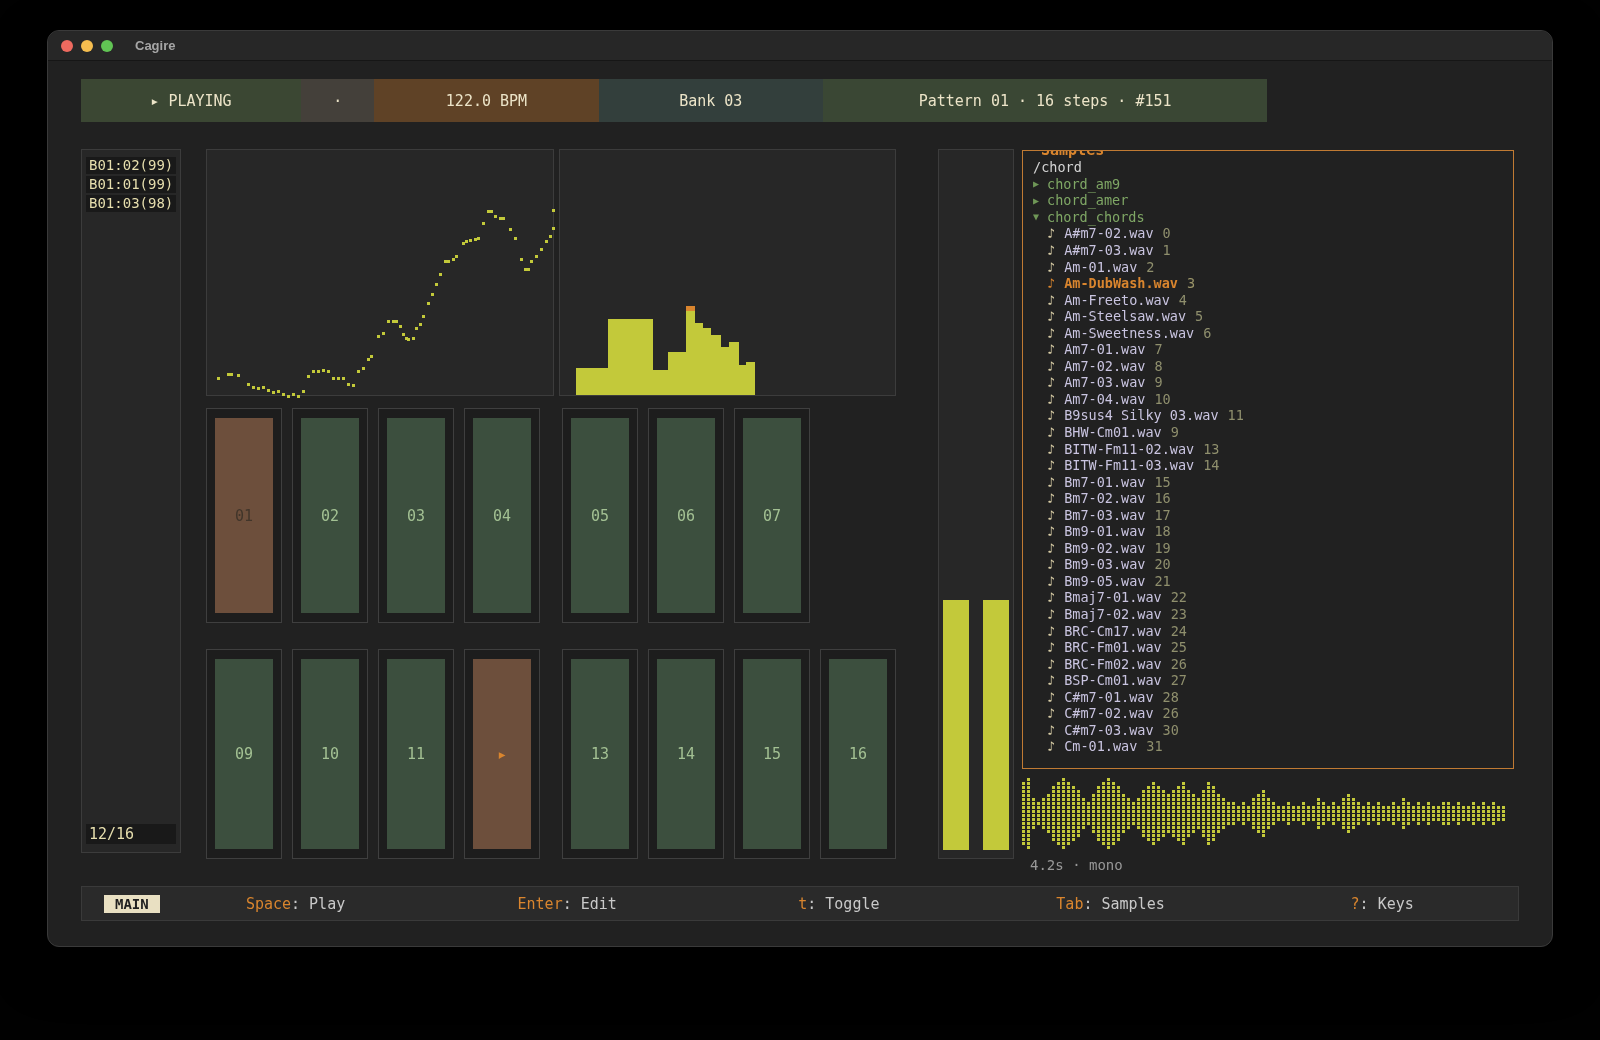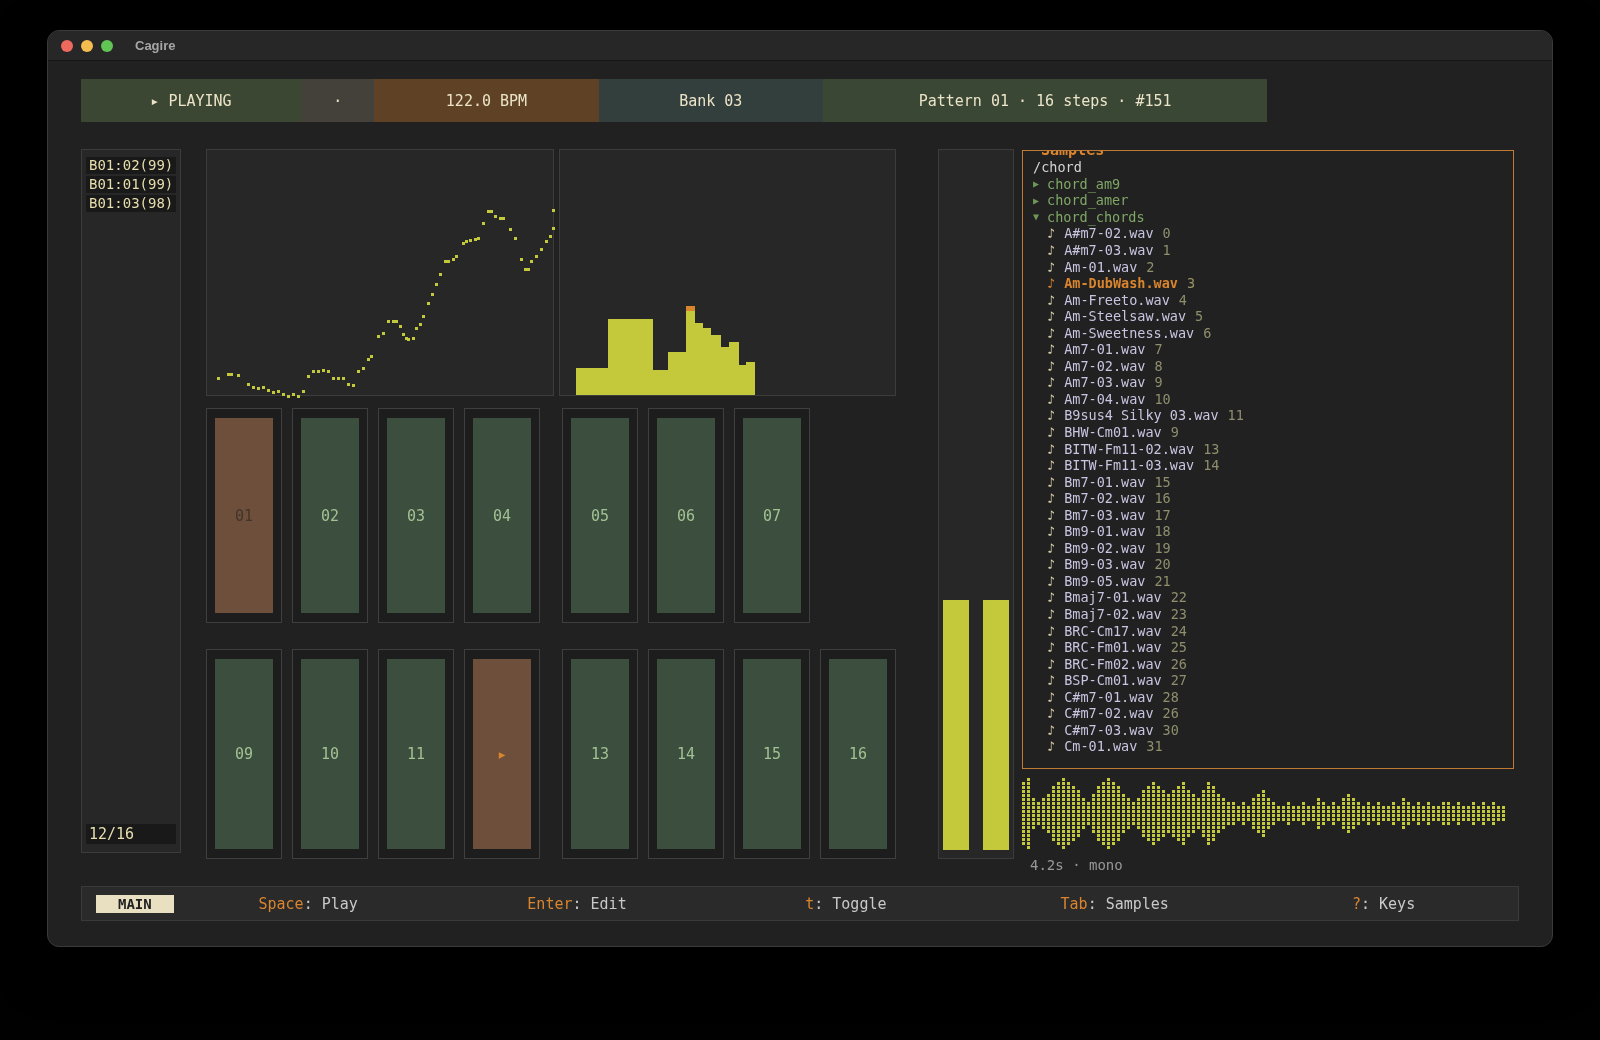--- a/index.html
+++ b/index.html
@@ -82,22 +82,22 @@
   
   .waveform{position:absolute;left:974px;top:742px;width:490px;height:80px;
     display:flex;align-items:center;}
   .wfcol{width:3px;margin-right:2px;
     background-image:repeating-linear-gradient(to bottom,var(--yellow) 0px,var(--yellow) 3px,transparent 3px,transparent 4px);}
   .wf-caption{position:absolute;left:982px;top:826px;color:#989898;font-size:14px;white-space:pre;}
 
   
   .footer{position:absolute;left:33px;top:855px;width:1438px;height:35px;
     background:#2a2a2a;border:1px solid #3a3a3a;display:flex;align-items:center;}
-  .mode-badge{margin-left:14px;background:#e9e0c2;color:#1f1f1f;font-weight:bold;
-    font-size:14px;padding:1px 22px;}
+  .mode-badge{margin-left:22px;background:#e9e0c2;color:#1f1f1f;font-weight:bold;
+    font-size:14px;padding:1px 11px;}
   .shortcut{flex:1;text-align:center;font-size:15px;color:#c9c9c9;white-space:pre;}
   .shortcut .key{color:var(--orange);}
 </style>
 </head>
 <body>
 
 <div class="window">
   <div class="titlebar">
     <div class="traffic">
       <div class="tl red"></div>

